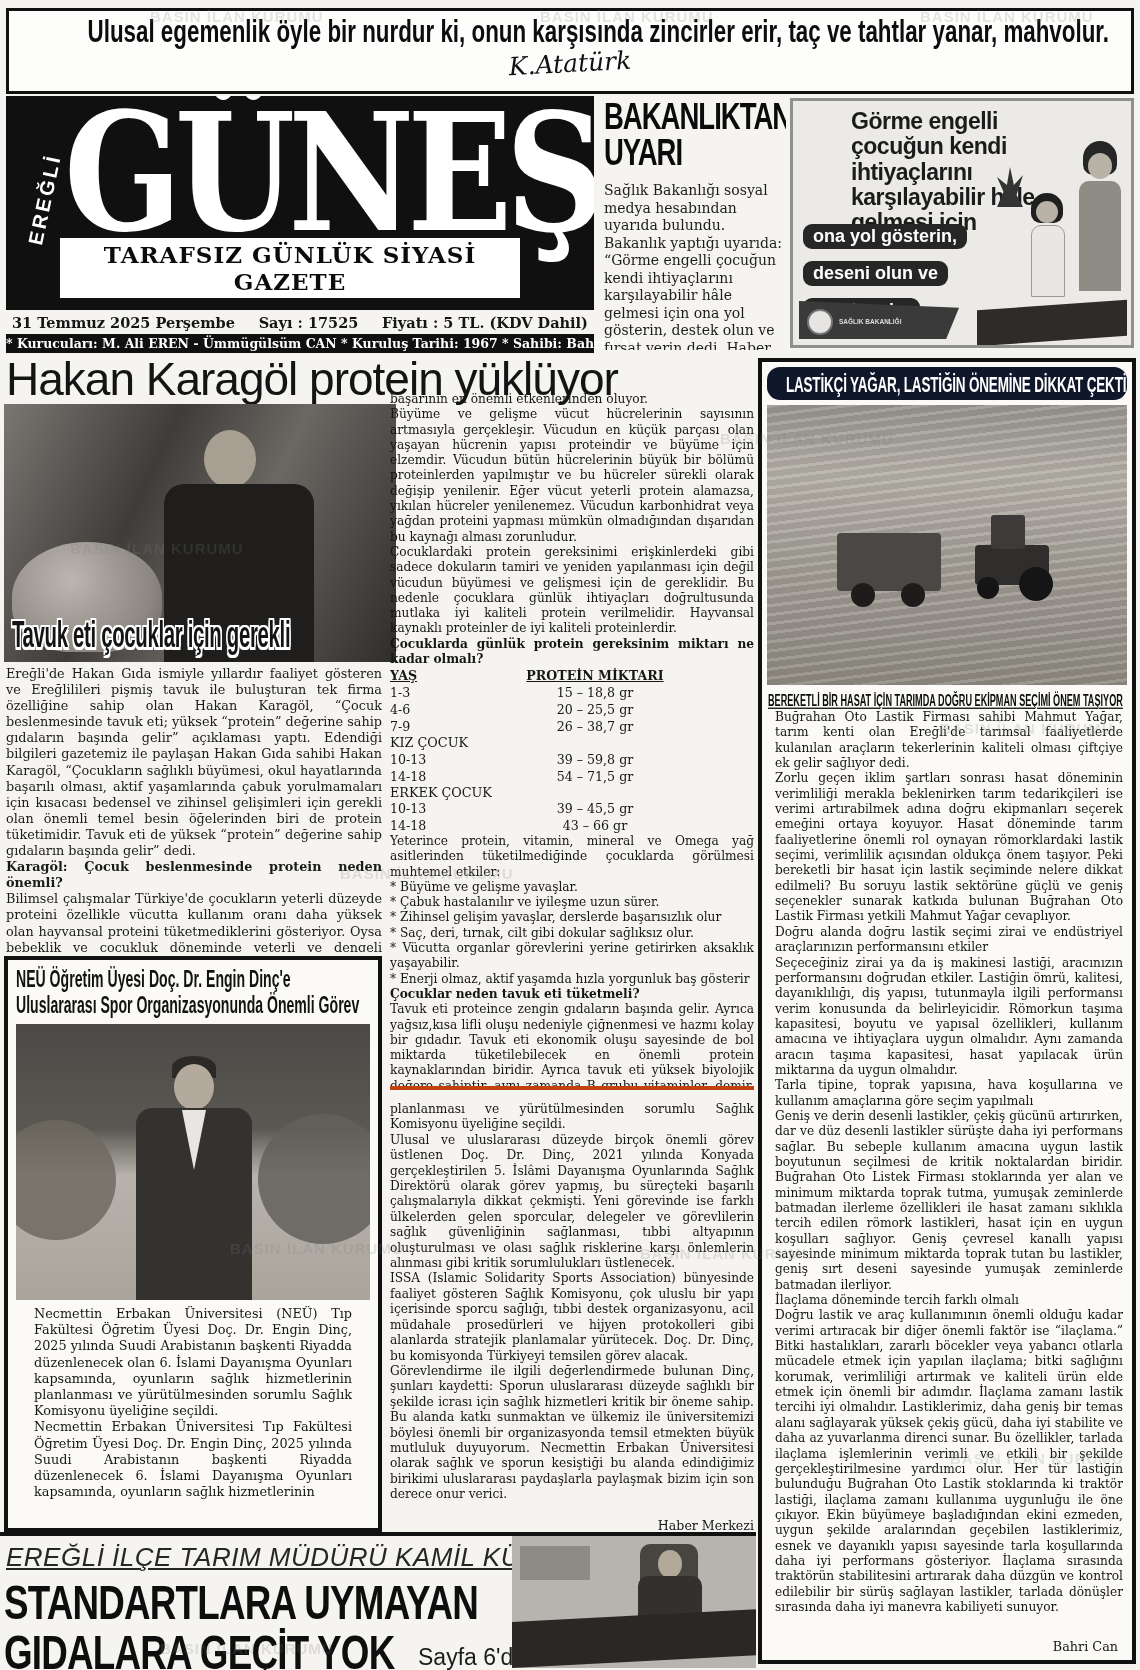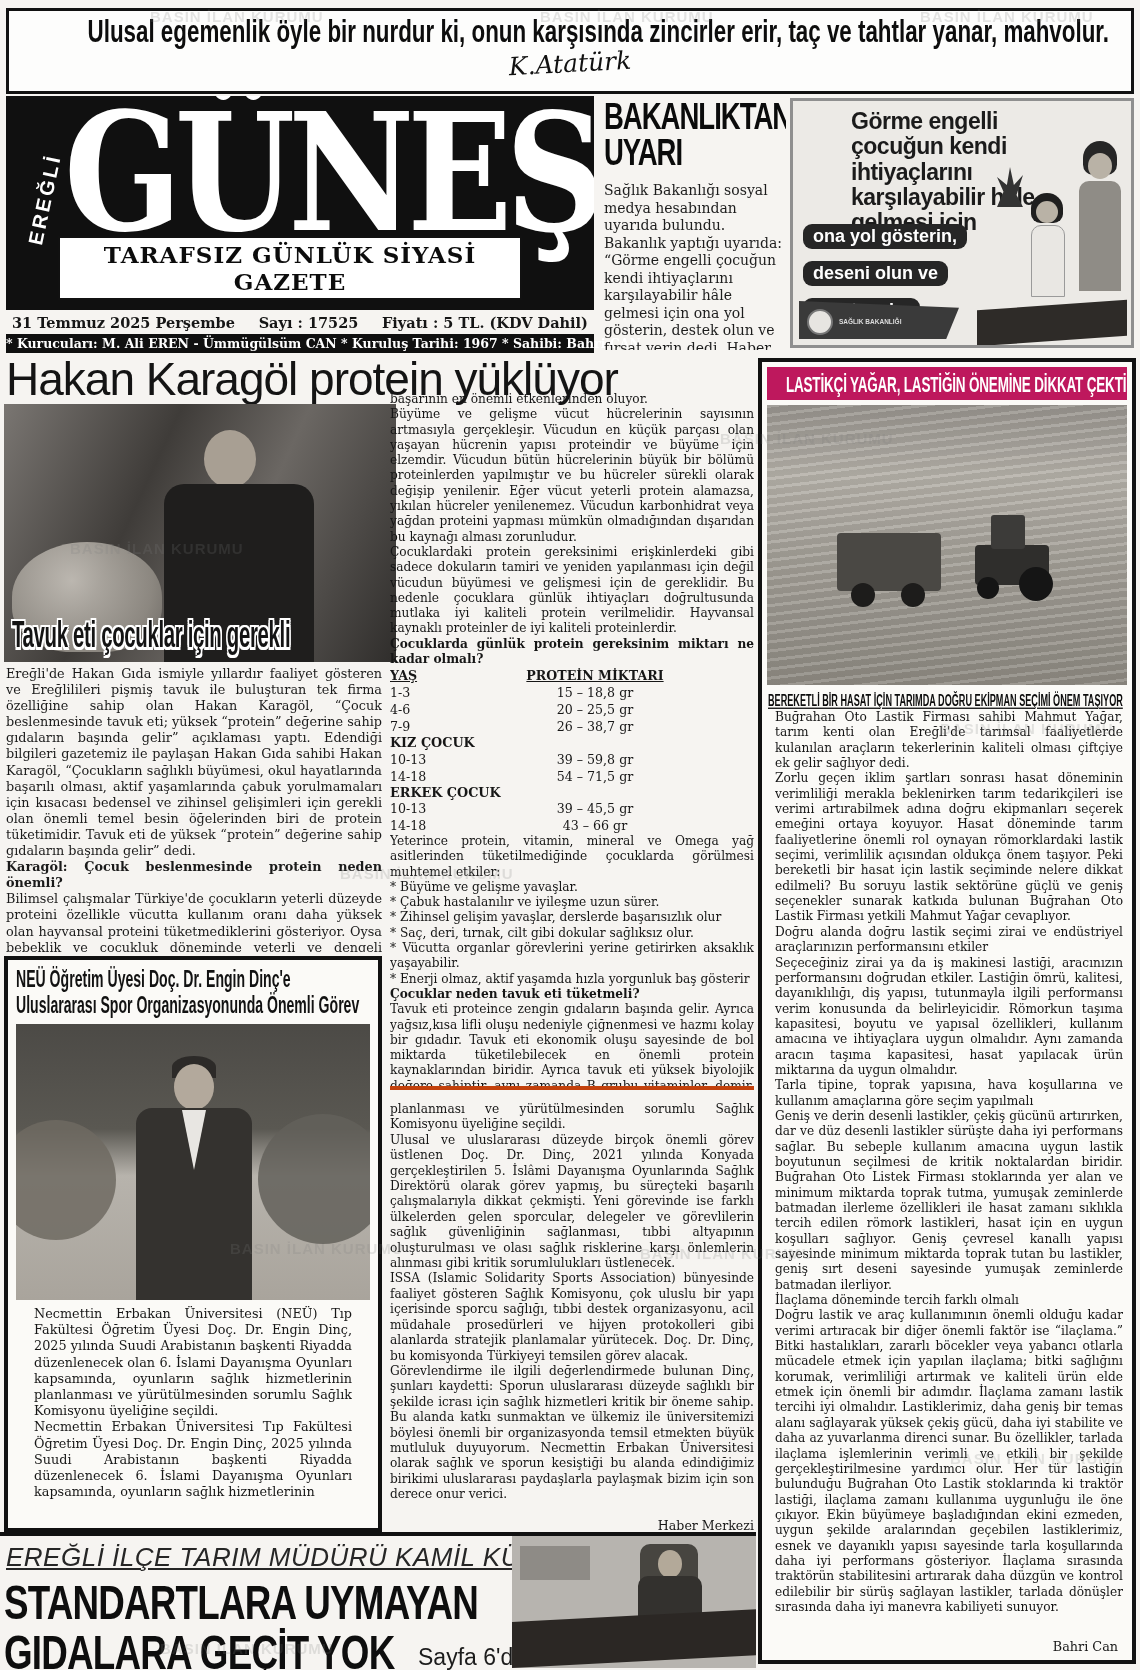--- a/index.html
+++ b/index.html
@@ -75,21 +75,21 @@
   .col1-text{left:6px;top:666px;width:376px;height:286px;overflow:hidden;}
   .subhead{font-weight:bold;}
   
   .col2{left:390px;top:392px;width:364px;}
   .col2-protein{height:698px;overflow:hidden;border-bottom:4px solid #c2410c;box-sizing:border-box;
       font:12.2px/15.3px "DejaVu Serif",serif;text-align:justify;}
   .trow{display:flex;font:12.6px/17px "DejaVu Serif",serif;text-align:left;}
   .tage{width:120px;}
   .tamount{width:170px;text-align:center;}
   .thead{font-weight:bold;text-decoration:underline;}
-  .tgroup{font-weight:bold;font-size:12.8px;}
+  .tgroup{font-weight:normal;font-size:12.8px;}
   .col2-cont{margin-top:12px;height:412px;overflow:hidden;font:12.2px/15.4px "DejaVu Serif",serif;
       text-align:justify;}
   .byline-right{text-align:right;font:12.6px "DejaVu Serif",serif;margin-top:4px;}
   
   .neu-box{left:4px;top:956px;width:378px;height:576px;border:4px solid #111;background:#fbfaf7;
       box-sizing:border-box;overflow:hidden;}
   .neu-headline{margin:6px 0 4px 8px;width:530px;font:bold 21px "Liberation Sans",sans-serif;
       line-height:1.12;transform:scale(.67,1.1);transform-origin:top left;color:#121212;height:50px;}
   .neu-photo{margin:8px 8px 6px 8px;height:276px;position:relative;overflow:hidden;
       background:linear-gradient(#4c4a46 0%,#5a5852 38%,#b7b3ac 55%,#a9a49c 100%);}
@@ -99,21 +99,21 @@
       background:#63605a;opacity:.85;}
   .np-head{position:absolute;left:158px;top:40px;width:40px;height:46px;border-radius:50%;background:#b3a99c;}
   .np-hair{position:absolute;left:156px;top:32px;width:44px;height:22px;border-radius:50% 50% 0 0;background:#2c2a28;}
   .np-suit{position:absolute;left:120px;top:84px;width:116px;height:192px;border-radius:16px 16px 0 0;background:#34322f;}
   .np-shirt{position:absolute;left:166px;top:86px;width:24px;height:60px;background:#e8e6e2;
       clip-path:polygon(0 0,100% 0,50% 100%);}
   .neu-body{margin:0 26px;height:224px;overflow:hidden;font:12.8px/16.2px "DejaVu Serif",serif;text-align:justify;}
   
   .tire-box{left:758px;top:358px;width:378px;height:1306px;border:4px solid #111;background:#fbfaf7;
       box-sizing:border-box;overflow:hidden;}
-  .tire-headbar{margin:5px;height:33px;background:#be185d;color:#fff;text-align:center;overflow:hidden;}
+  .tire-headbar{margin:5px;height:33px;background:#0f172a;color:#fff;text-align:center;overflow:hidden;border-radius:13px;}
   .tire-headbar span{display:inline-block;font:bold 15px "Liberation Sans",sans-serif;line-height:33px;
       white-space:nowrap;transform:scale(.9,1.5);letter-spacing:-.2px;}
   .tire-photo{margin:0 5px;height:280px;position:relative;overflow:hidden;
       background:linear-gradient(#98948e 0%,#b5b1a9 25%,#a09c94 60%,#8e8a82 100%);}
   .tp-stripes{position:absolute;inset:0;background:repeating-linear-gradient(173deg,rgba(255,255,255,.12) 0 3px,rgba(0,0,0,.06) 3px 9px);}
   .tp-trailer{position:absolute;left:70px;top:128px;width:104px;height:58px;background:#4a4844;border-radius:4px;}
   .tp-twheel1{position:absolute;left:84px;top:178px;width:24px;height:24px;border-radius:50%;background:#1d1c1b;}
   .tp-twheel2{position:absolute;left:134px;top:178px;width:24px;height:24px;border-radius:50%;background:#1d1c1b;}
   .tp-tractor{position:absolute;left:208px;top:140px;width:74px;height:40px;background:#2f2e2c;border-radius:4px;}
   .tp-cab{position:absolute;left:224px;top:110px;width:34px;height:34px;background:#3c3b39;border-radius:3px;}

